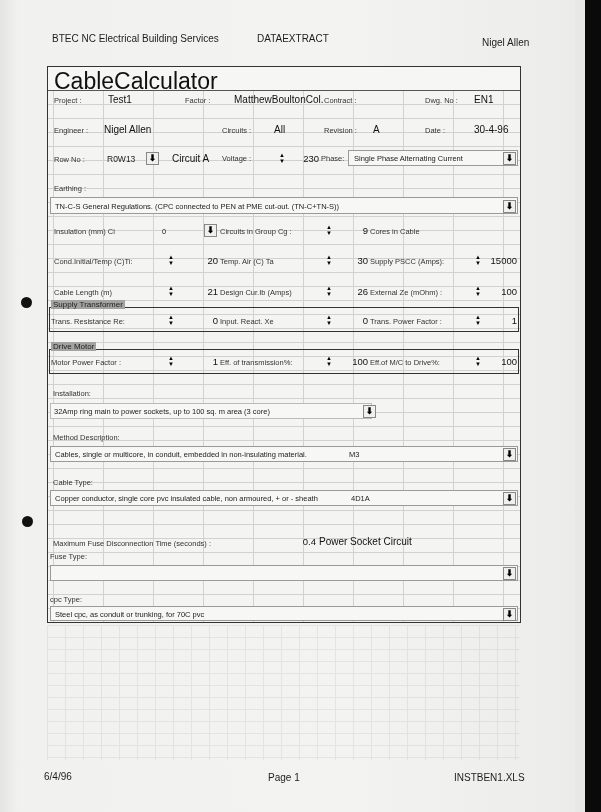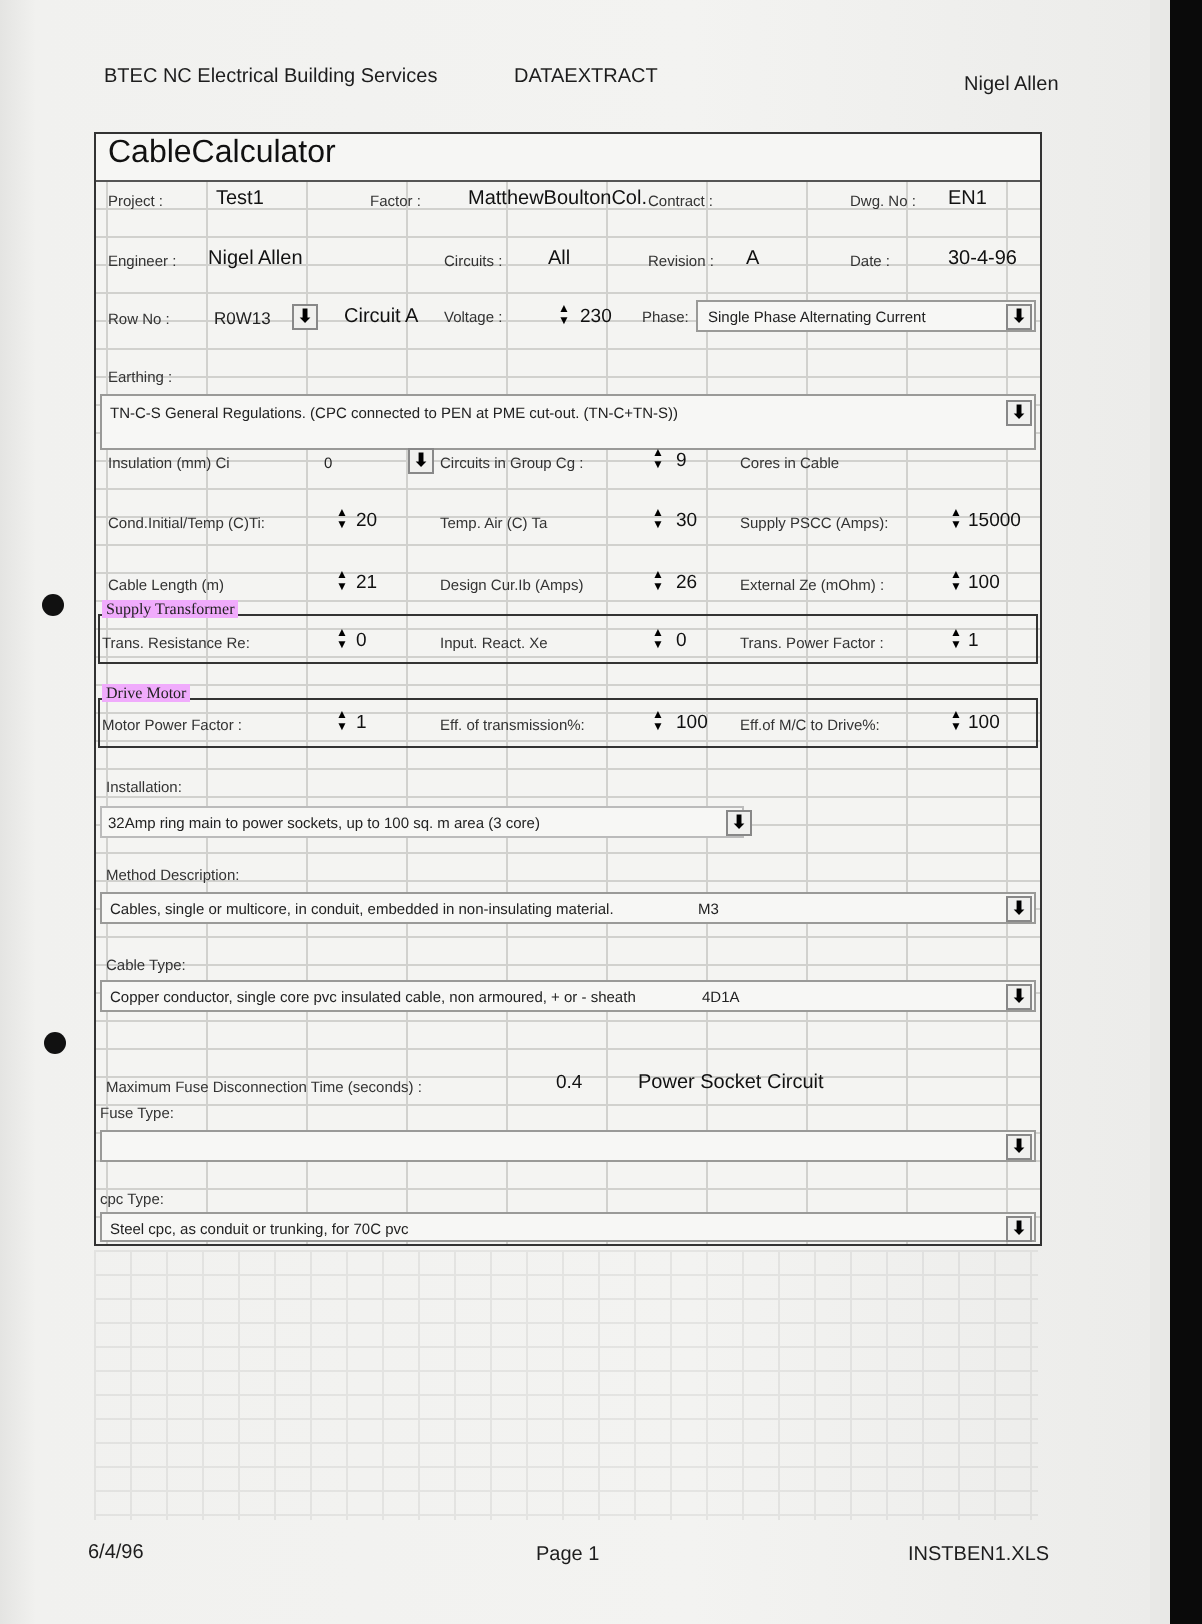--- a/index.html
+++ b/index.html
@@ -8,31 +8,31 @@
   .blackedge { position:absolute; left:585px; top:0; width:16px; height:812px; background:#0a0a0a; }
   .shadow { position:absolute; left:575px; top:0; width:10px; height:812px; background:#e8e8e6; }
   .hole { position:absolute; width:11px; height:11px; border-radius:50%; background:#111; }
   .hdr { position:absolute; font-size:10px; color:#1d1d1d; }
   .sheet { position:absolute; left:47px; top:66px; width:472px; height:555px; border:1px solid #333; background:#f4f4f2; }
   .grid { position:absolute; inset:0; background-image:
       linear-gradient(#c9c9c6 1px, transparent 1px),
       linear-gradient(90deg, #c9c9c6 1px, transparent 1px);
       background-size: 100% 14px, 50px 100%; background-position: 0 23px, 5px 0; opacity:.8; }
   .title { position:absolute; left:0; top:0; width:472px; height:23px; border-bottom:1px solid #555; background:#f6f6f4; }
-  .title .big { position:absolute; left:6px; top:1px; font-size:16px; color:#111; }
+  .title .big { position:absolute; left:6px; top:1px; font-size:23px; color:#111; }
   .title .sub { position:absolute; left:202px; top:5px; font-size:13px; color:#111; white-space:nowrap; }
   .lbl { position:absolute; font-size:7.5px; color:#333; white-space:nowrap; }
   .val { position:absolute; font-size:10px; color:#111; white-space:nowrap; }
   .vsm { position:absolute; font-size:7.5px; color:#222; white-space:nowrap; }
-  .num { position:absolute; font-size:9.5px; color:#111; text-align:left; white-space:nowrap; }
+  .num { position:absolute; font-size:9.5px; color:#111; text-align:right; white-space:nowrap; }
   .box { position:absolute; background:#f7f7f5; border:1px solid #9a9a98; box-sizing:border-box; }
   .dd { position:absolute; width:13px; height:13px; border:1px solid #888; background:#f0f0ee; box-sizing:border-box; font-size:9px; line-height:11px; text-align:center; color:#000; font-weight:bold; }
   .spin { position:absolute; width:12px; height:13px; font-size:6px; line-height:6px; text-align:center; color:#000; }
   .frame { position:absolute; border:1.5px solid #333; box-sizing:border-box; }
-  .frame-title { position:absolute; font-size:8px; color:#222; background:#f0abfc; padding:0 2px; white-space:nowrap;font-family:Liberation Serif, serif; }
+  .frame-title { position:absolute; font-size:8px; color:#222; background:#a3a3a3; padding:0 2px; white-space:nowrap; }
   .faint { position:absolute; left:47px; top:625px; width:472px; height:135px; opacity:.16;
      background-image: linear-gradient(#999 1px, transparent 1px), linear-gradient(90deg,#999 1px, transparent 1px);
      background-size:100% 12px, 18px 100%; }
 </style>
 </head>
 <body>
 
 <div class="page"></div>
 <div class="shadow"></div>
 <div class="blackedge"></div>
@@ -79,21 +79,21 @@
       <div>▼</div>
     </div>
   <span class="num" style="left:242px;top:86px;width:29px">230</span>
   <span class="lbl" style="left:273px;top:87px">Phase:</span>
   <div class="box" style="left:300px;top:83px;width:170px;height:16px">
     <span class="vsm" style="left:5px;top:3px">Single Phase Alternating Current</span>
     <div class="dd" style="left:154px;top:1px">⬇</div>
   </div>
 
   <span class="lbl" style="left:6px;top:117px">Earthing :</span>
-  <div class="box" style="left:2px;top:130px;width:468px;height:28px">
+  <div class="box" style="left:2px;top:130px;width:468px;height:17px">
     <span class="vsm" style="left:4px;top:4px">TN-C-S    General Regulations.   (CPC connected to PEN at PME cut-out. (TN-C+TN-S))</span>
     <div class="dd" style="left:452px;top:2px">⬇</div>
   </div>
 
   <span class="lbl" style="left:6px;top:160px">Insulation (mm) Ci</span>
   <span class="vsm" style="left:114px;top:160px">0</span>
   <div class="dd" style="left:156px;top:157px">⬇</div>
   <span class="lbl" style="left:172px;top:160px">Circuits in Group Cg :</span>
   <div class="spin" style="left:275px;top:157px">
       <div>▲</div>

